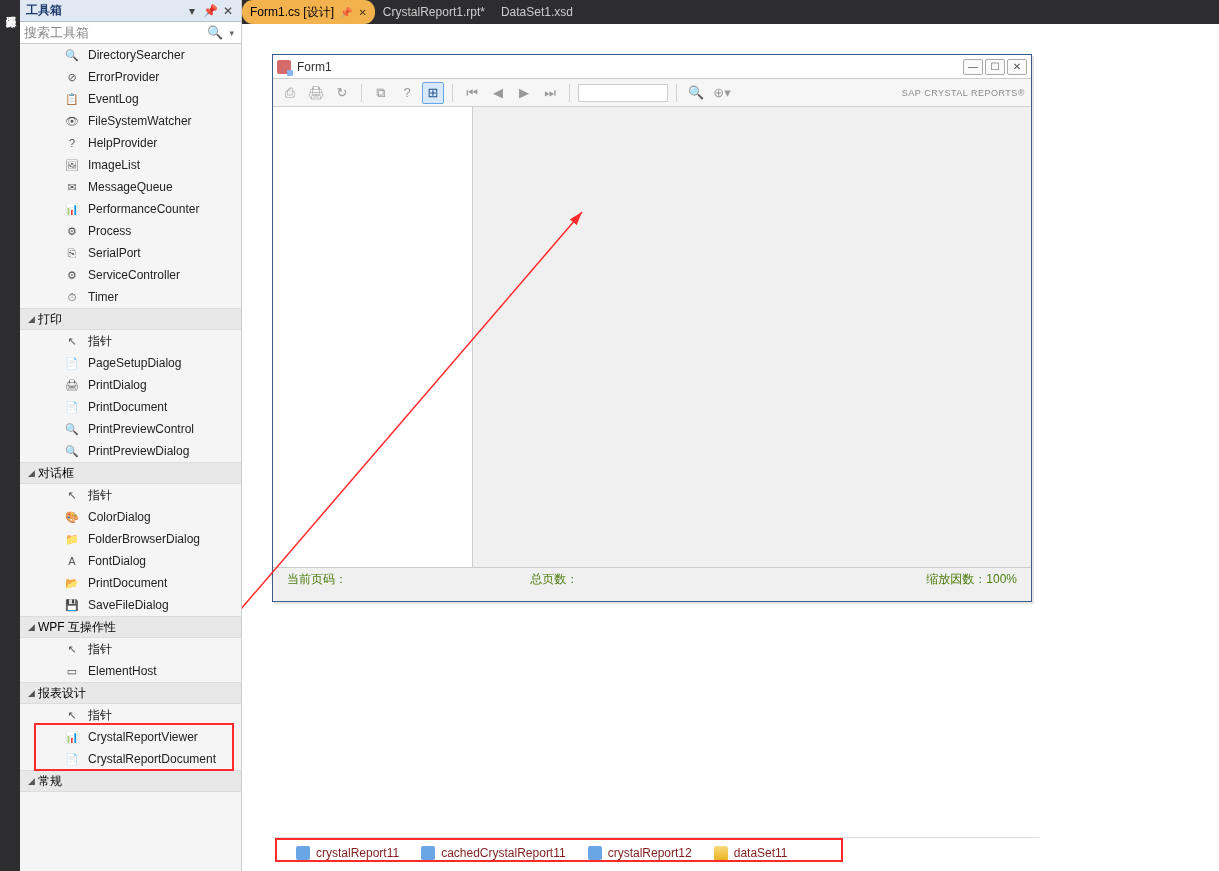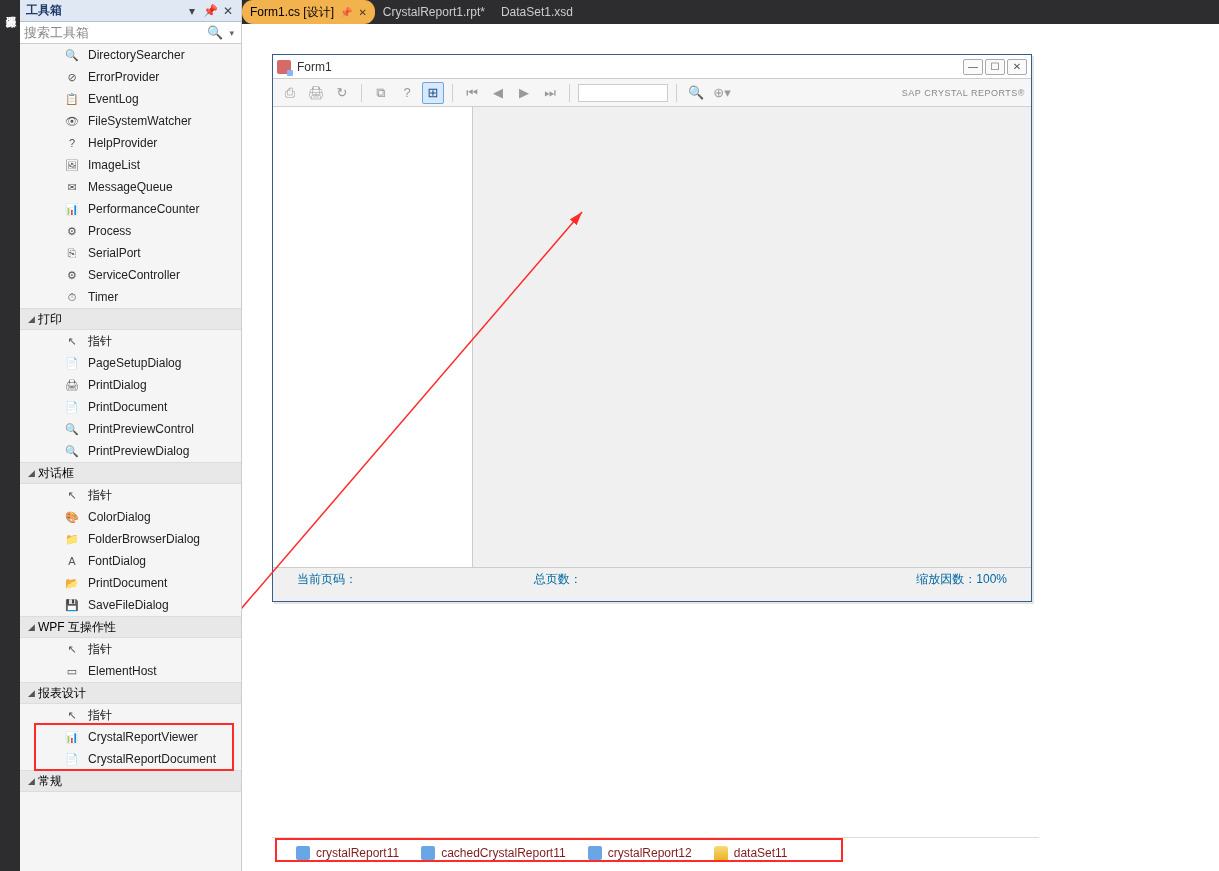--- a/index.html
+++ b/index.html
@@ -39,21 +39,21 @@
 .win-btns span { width: 20px; height: 16px; border: 1px solid #aaa; border-radius: 2px; display: inline-flex; align-items: center; justify-content: center; font-size: 10px; color: #555; cursor: pointer; background: #fafafa; }
 .report-toolbar { height: 28px; display: flex; align-items: center; padding: 0 6px; gap: 4px; border-bottom: 1px solid #d0d0d0; background: #f6f6f6; }
 .tb-btn { width: 22px; height: 22px; display: inline-flex; align-items: center; justify-content: center; color: #999; border-radius: 2px; font-size: 13px; }
 .tb-btn.active { border: 1px solid #6aa5e6; background: #d8e9fb; color: #1e4e8a; }
 .tb-sep { width: 1px; height: 18px; background: #d0d0d0; margin: 0 4px; }
 .tb-text { width: 90px; height: 18px; background: #fff; border: 1px solid #ccc; }
 .tb-brand { margin-left: auto; font-size: 9px; color: #888; letter-spacing: .5px; }
 .report-body { height: 460px; display: flex; background: #f0f0f0; }
 .report-left { width: 200px; background: #fff; border-right: 1px solid #ccc; }
 .report-right { flex: 1; }
-.statusbar { height: 24px; border-top: 1px solid #ccc; background: #f0f0f0; display: flex; align-items: center; padding: 0 24px; font-size: 12px; color: #0369a1; }
+.statusbar { height: 24px; border-top: 1px solid #ccc; background: #f0f0f0; display: flex; align-items: center; padding: 0 14px; font-size: 12px; color: #4d7c0f; }
 .status-item { flex: 1; }
 .tray { height: 30px; margin-top: auto; display: flex; align-items: center; gap: 22px; padding: 0 24px; border-top: 1px solid #ddd; }
 .tray-item { display: flex; align-items: center; gap: 6px; color: #7f1d1d; }
 .tray-item .ti { width: 14px; height: 14px; display: inline-block; background: #6aa5e6; border-radius: 2px; }
 .tray-item .ti.db { background: linear-gradient(#fad97a,#e8b423); border-radius: 3px 3px 1px 1px; }
 .arrow-svg { position: absolute; pointer-events: none; left: 0; top: 0; }
 </style>
 </head>
 <body>
 

